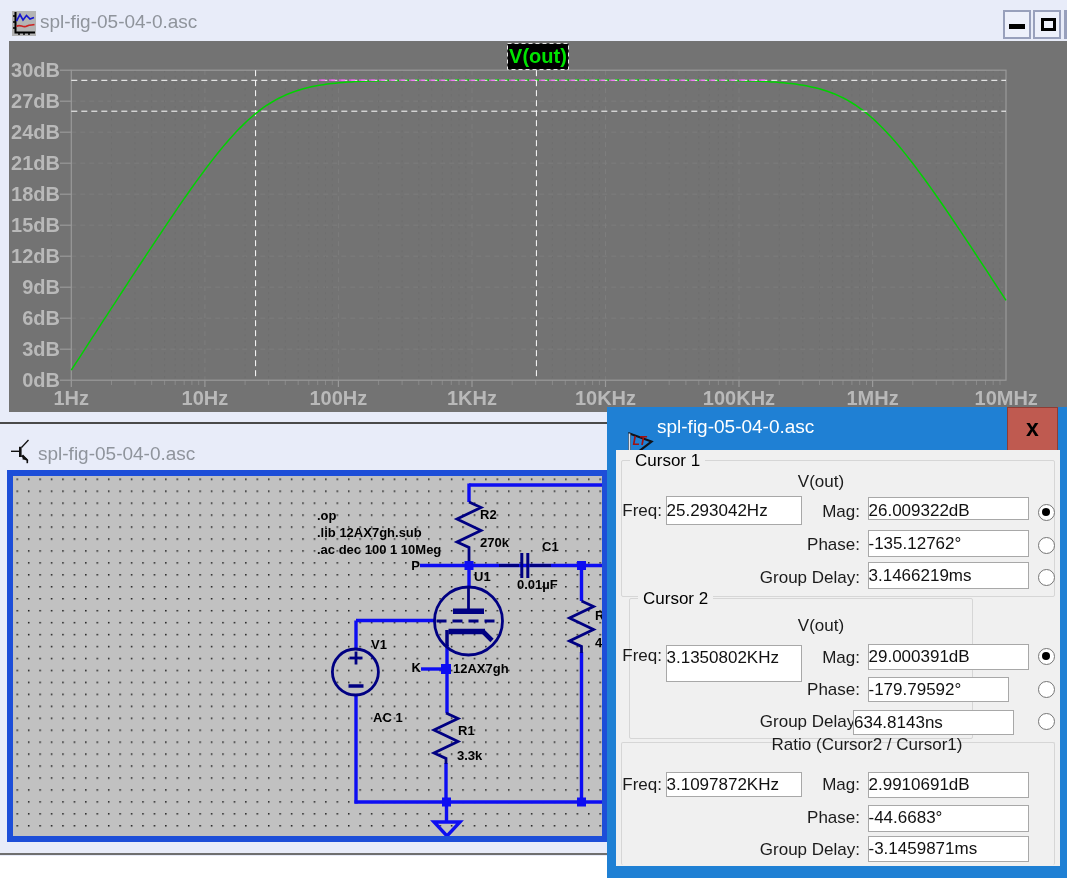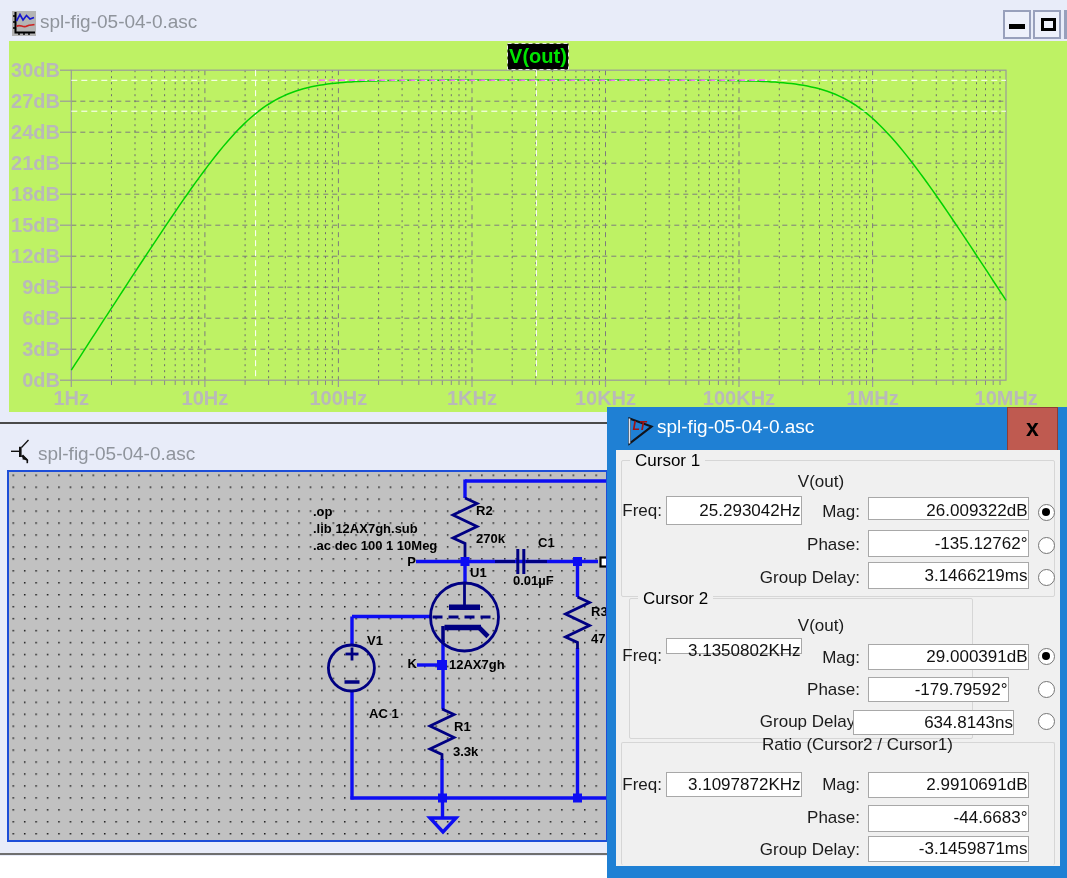--- a/index.html
+++ b/index.html
@@ -1,20 +1,20 @@
 <!DOCTYPE html>
 <html><head><meta charset="utf-8"><style>
 *{margin:0;padding:0;box-sizing:border-box;-webkit-font-smoothing:antialiased}
 html,body{width:1067px;height:878px;overflow:hidden;background:#e8ecf9;font-family:"Liberation Sans",sans-serif;position:relative}
 .abs{position:absolute}
 .wtitle{font-size:19px;color:#8f949c}
 .al{font:bold 20px "Liberation Sans",sans-serif;fill:#b9b9b9}
 .slab{font:bold 13px "Liberation Sans",sans-serif;fill:#000}
 .dlab{font-size:17px;color:#1b1b1b}
-.field{position:absolute;background:#fff;border:1px solid #a8a8a8;font-size:17px;color:#111;text-align:right;line-height:26px}
+.field{position:absolute;background:#fff;border:1px solid #a8a8a8;font-size:17px;color:#111;text-align:left;line-height:26px}
 .grp{position:absolute;border:1px solid #d6d6d6;border-radius:2px}
 .grp>span{position:absolute;top:-10px;left:8px;background:#f0f0f0;padding:0 5px;font-size:17px;color:#000000}
 .radio{position:absolute;width:17px;height:17px;border:1.5px solid #767676;border-radius:50%;background:#fff}
 .radio.sel::after{content:"";position:absolute;left:3px;top:3px;width:8px;height:8px;border-radius:50%;background:#000}
 </style></head>
 <body>
 
 <div class="abs" style="left:12px;top:11px;width:24px;height:25px"><svg width="24" height="25" viewBox="0 0 24 25">
       <rect width="24" height="25" fill="#b4b4b4"></rect>
 <path d="M3.5 1 V21.5 H23" stroke="#000" stroke-width="2" fill="none"></path>
@@ -23,21 +23,21 @@
 <path d="M4.5 15.5 C8 12.5 11 17.5 15 15 C18 13.2 20 14.5 22.5 13.5" fill="none" stroke="#cc2222" stroke-width="1.6"></path>
 </svg></div>
 <div class="abs wtitle" style="left:40px;top:11px">spl-fig-05-04-0.asc</div>
 
 <div class="abs" style="left:1003px;top:10px;width:28px;height:29px;background:#edf0fb;border:2px solid #98a0bc"></div>
 <div class="abs" style="left:1009px;top:24px;width:16px;height:5px;background:#000"></div>
 <div class="abs" style="left:1033px;top:10px;width:28px;height:29px;background:#edf0fb;border:2px solid #98a0bc"></div>
 <div class="abs" style="left:1041px;top:18px;width:15px;height:13px;border:3.5px solid #000"></div>
 <div class="abs" style="left:1064px;top:10px;width:3px;height:29px;background:#98a0bc"></div>
 
-<div class="abs" style="left:9px;top:41px;width:1058px;height:371px;background:#bef264">
+<div class="abs" style="left:9px;top:41px;width:1058px;height:371px;background:#737373">
 <svg width="1058" height="371" viewBox="0 0 1058 371">
 <line x1="62.3" y1="60.2" x2="997" y2="60.2" stroke="#7d7d7d" stroke-width="1" stroke-dasharray="5 4"></line>
 <line x1="62.3" y1="91.2" x2="997" y2="91.2" stroke="#7d7d7d" stroke-width="1" stroke-dasharray="5 4"></line>
 <line x1="62.3" y1="122.2" x2="997" y2="122.2" stroke="#7d7d7d" stroke-width="1" stroke-dasharray="5 4"></line>
 <line x1="62.3" y1="153.2" x2="997" y2="153.2" stroke="#7d7d7d" stroke-width="1" stroke-dasharray="5 4"></line>
 <line x1="62.3" y1="184.2" x2="997" y2="184.2" stroke="#7d7d7d" stroke-width="1" stroke-dasharray="5 4"></line>
 <line x1="62.3" y1="215.2" x2="997" y2="215.2" stroke="#7d7d7d" stroke-width="1" stroke-dasharray="5 4"></line>
 <line x1="62.3" y1="246.2" x2="997" y2="246.2" stroke="#7d7d7d" stroke-width="1" stroke-dasharray="5 4"></line>
 <line x1="62.3" y1="277.2" x2="997" y2="277.2" stroke="#7d7d7d" stroke-width="1" stroke-dasharray="5 4"></line>
 <line x1="62.3" y1="308.2" x2="997" y2="308.2" stroke="#7d7d7d" stroke-width="1" stroke-dasharray="5 4"></line>
@@ -214,21 +214,21 @@
 <path d="M1 13.3 H9.5" stroke-width="1.4"></path>
 <rect x="9" y="8.8" width="2.6" height="10.2" fill="#111" stroke="none"></rect>
 <path d="M11.5 9.5 L18.5 2" stroke-width="1.3"></path>
 <path d="M11.5 17.5 L17 22" stroke-width="2"></path>
 <path d="M17.3 21.8 V25.2" stroke-width="1.6"></path>
 </g>
 <polygon points="13,16.5 18.5,22.3 12.5,21.5" fill="#111"></polygon>
 </svg></div>
 <div class="abs wtitle" style="left:38px;top:443px">spl-fig-05-04-0.asc</div>
 
-<div class="abs" style="left:7px;top:470px;width:601px;height:372px;border:2px solid #1d4ed8;background:#c1c1c1;overflow:hidden">
+<div class="abs" style="left:7px;top:470px;width:601px;height:372px;border:6px solid #1d4ed8;background:#c1c1c1;overflow:hidden">
 <svg width="597" height="368" viewBox="0 0 597 368">
 <defs>
         <pattern id="dots" x="3.5" y="2.5" width="11.43" height="11.95" patternUnits="userSpaceOnUse">
 <rect x="0" y="0" width="1.5" height="1.5" fill="#181818"></rect>
         </pattern>
       </defs>
 <rect width="597" height="368" fill="url(#dots)"></rect>
 <g stroke="#0d0df2" stroke-width="3.4" fill="none">
 <line x1="456" y1="9" x2="601" y2="9"></line>
 <line x1="456" y1="7.5" x2="456" y2="26"></line>
@@ -295,21 +295,21 @@
 </g>
 
 <rect x="591.5" y="85.5" width="7" height="9" fill="#fff" stroke="#000" stroke-width="2.2"></rect>
 </svg>
 </div>
 
 <div class="abs" style="left:0;top:853px;width:1067px;height:2px;background:#6f6f6f"></div>
 <div class="abs" style="left:0;top:856px;width:1067px;height:22px;background:#fff"></div>
 
 <div class="abs" style="left:607px;top:407px;width:460px;height:471px;background:#1f80d4">
-  <div class="abs" style="left:21px;top:9px;width:26px;height:30px"><svg width="26" height="30" viewBox="0 0 26 30">
+  <div class="abs" style="left:21px;top:24px;width:26px;height:30px"><svg width="26" height="30" viewBox="0 0 26 30">
 <polygon points="1.5,2.5 23.5,10.5 1.5,27.5" fill="none" stroke="#10131c" stroke-width="2.2"></polygon>
 <path d="M1.5 2.5 V27.5" stroke="#dfe3ee" stroke-width="1.6"></path>
 <text x="4.5" y="13.5" style="font:italic bold 12px 'Liberation Sans',sans-serif" fill="#a01212">LT</text>
 </svg></div>
   <div class="abs" style="left:50px;top:9px;font-size:19px;color:#fff">spl-fig-05-04-0.asc</div>
   <div class="abs" style="left:400px;top:0;width:51px;height:44px;background:#bf5a50;border:1px solid #8f3c34">
       <div style="text-align:center;font:bold 23px 'Liberation Sans',sans-serif;color:#000;line-height:41px">x</div>
     </div>
   <div class="abs" style="left:9px;top:43px;width:444px;height:416px;background:#f0f0f0">
     <div class="grp" style="left:5px;top:9.5px;width:434px;height:137px">
@@ -326,31 +326,31 @@
 <div class="field" style="left:251.5px;top:47px;width:161px;height:23px;line-height:25px">26.009322dB</div>
 <div class="radio sel" style="left:422px;top:54px"></div>
 <div class="abs dlab" style="left:144px;top:85px;width:100px;text-align:right">Phase:</div>
 <div class="field" style="left:251.5px;top:79.5px;width:161px;height:27px;line-height:25px">-135.12762°</div>
 <div class="radio" style="left:422px;top:86.5px"></div>
 <div class="abs dlab" style="left:104px;top:117.5px;width:140px;text-align:right">Group Delay:</div>
 <div class="field" style="left:251.5px;top:112px;width:161px;height:27px;line-height:25px">3.1466219ms</div>
 <div class="radio" style="left:422px;top:119px"></div>
 <div class="abs dlab" style="left:155px;top:166px;width:100px;text-align:center">V(out)</div>
 <div class="abs dlab" style="left:0;top:196px;width:46px;text-align:right">Freq:</div>
-<div class="field" style="left:49.5px;top:188px;width:136px;height:16px;line-height:24px">3.1350802KHz</div>
+<div class="field" style="left:49.5px;top:195px;width:136px;height:37px;line-height:24px">3.1350802KHz</div>
 <div class="abs dlab" style="left:144px;top:198px;width:100px;text-align:right">Mag:</div>
 <div class="field" style="left:251.5px;top:193.5px;width:161px;height:26px;line-height:24px">29.000391dB</div>
 <div class="radio sel" style="left:422px;top:198px"></div>
 <div class="abs dlab" style="left:144px;top:230px;width:100px;text-align:right">Phase:</div>
 <div class="field" style="left:251.5px;top:227px;width:141px;height:25px;line-height:23px">-179.79592°</div>
 <div class="radio" style="left:422px;top:231px"></div>
 <div class="abs dlab" style="left:104px;top:262px;width:140px;text-align:right">Group Delay:</div>
 <div class="field" style="left:237px;top:259.5px;width:161px;height:25px;line-height:23px">634.8143ns</div>
 <div class="radio" style="left:422px;top:263px"></div>
-<div class="abs dlab" style="left:146px;top:285px;width:210px;text-align:left">Ratio (Cursor2 / Cursor1)</div>
+<div class="abs dlab" style="left:146px;top:285px;width:210px;text-align:center">Ratio (Cursor2 / Cursor1)</div>
 <div class="abs dlab" style="left:0;top:325px;width:46px;text-align:right">Freq:</div>
 <div class="field" style="left:49.5px;top:321.5px;width:136px;height:25px;line-height:23px">3.1097872KHz</div>
 <div class="abs dlab" style="left:144px;top:325px;width:100px;text-align:right">Mag:</div>
 <div class="field" style="left:251.5px;top:321.5px;width:161px;height:26px;line-height:24px">2.9910691dB</div>
 <div class="abs dlab" style="left:144px;top:358px;width:100px;text-align:right">Phase:</div>
 <div class="field" style="left:251.5px;top:355px;width:161px;height:27px;line-height:23px">-44.6683°</div>
 <div class="abs dlab" style="left:104px;top:390px;width:140px;text-align:right">Group Delay:</div>
 <div class="field" style="left:251.5px;top:386px;width:161px;height:26px;line-height:24px">-3.1459871ms</div>
 
   </div>

